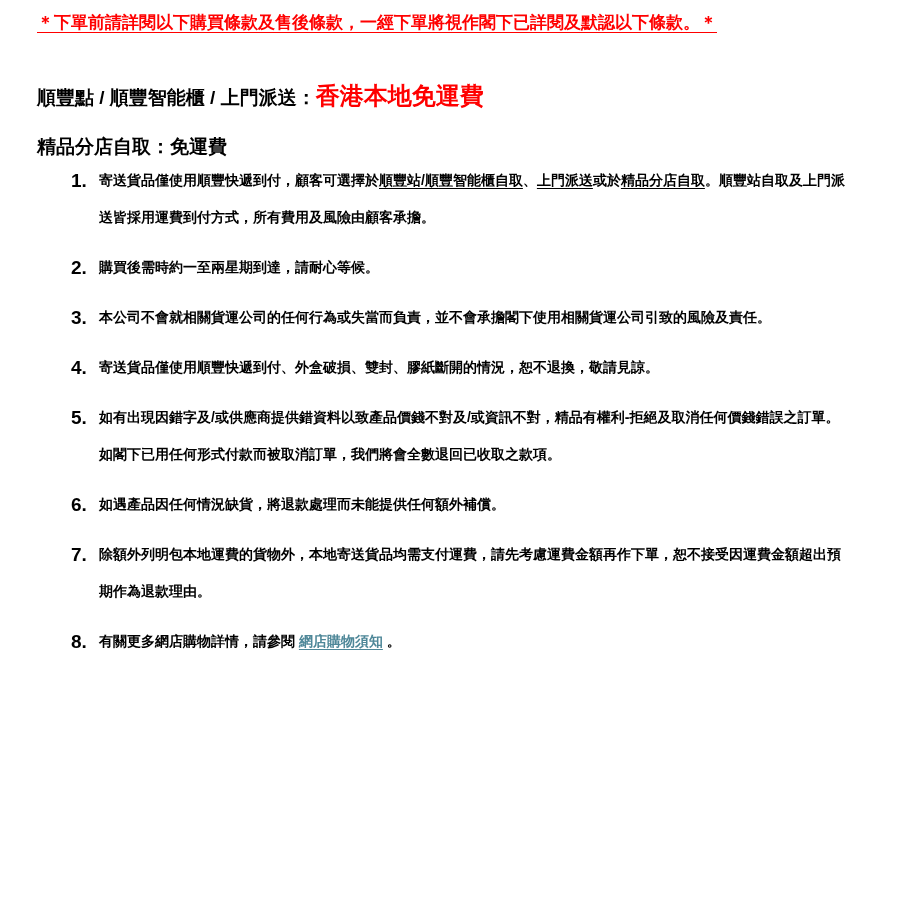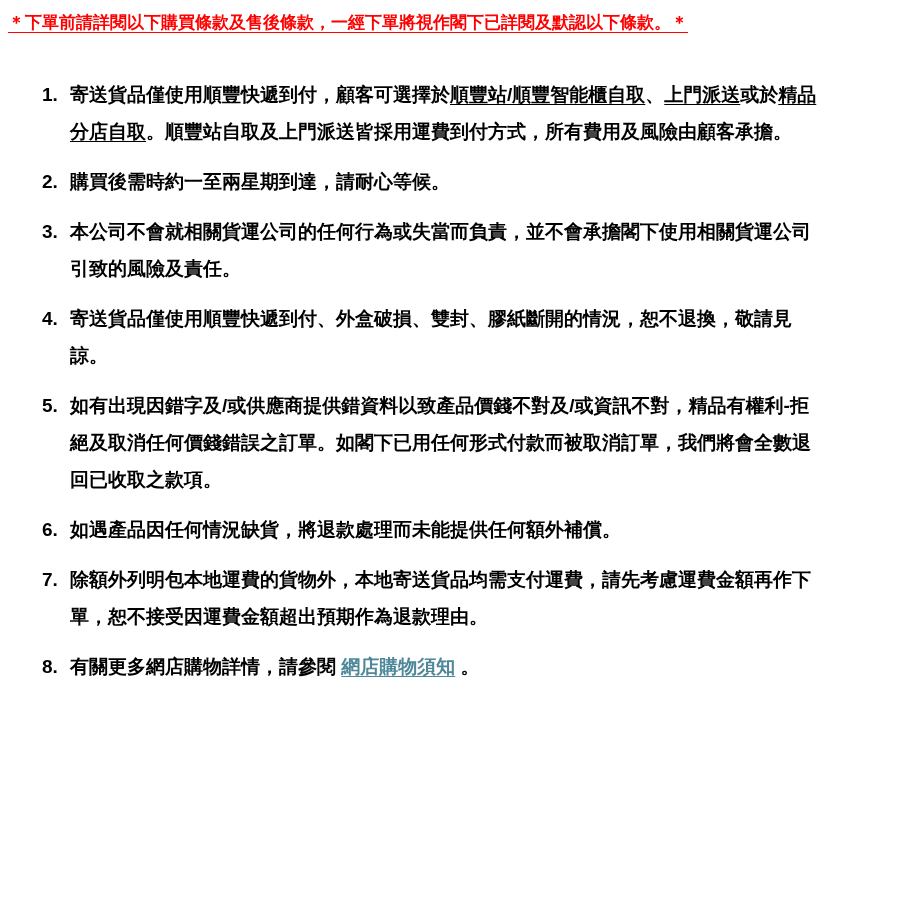--- a/index.html
+++ b/index.html
@@ -11,20 +11,21 @@
     overflow: hidden;
     font-family: "Liberation Sans", sans-serif;
     font-weight: 700;
     color: #000000;
   }
   .page {
     box-sizing: border-box;
     width: 824px;
     height: 923px;
     padding: 10px 6px 0 8px;
+    margin-left: 29px;
   }
   
   .notice {
     margin: 0 0 40px 0;
     font-size: 17px;
     line-height: 26px;
     color: #ff0000;
     text-decoration: underline;
     text-underline-offset: 4px;
   }
@@ -66,21 +67,21 @@
     margin-bottom: 13px;
   }
   .term-num {
     flex: 0 0 28px;
     font-size: 19px;
     line-height: 37px;
   }
   .term-body { flex: 1 1 auto; min-width: 0; }
   .term-text {
     margin: 0;
-    font-size: 19px;
+    font-size: 14px;
     line-height: 37px;
     max-width: 828px;
   }
   .u {
     text-decoration: underline;
     text-underline-offset: 3px;
   }
   .term-note {
     margin: 5px 0 0 0;
     font-size: 19px;
@@ -97,21 +98,23 @@
   }
 </style>
 </head>
 <body>
 
 <div class="page">
 
   <p class="notice">＊下單前請詳閱以下購買條款及售後條款，一經下單將視作閣下已詳閱及默認以下條款。＊</p>
 
 
+  <p class="ship-line1"><span>順豐點 / 順豐智能櫃 / 上門派送：</span><span class="ship-value">香港本地免運費</span></p>
 
+  <p class="ship-line2">精品分店自取：免運費</p>
 
 
   <ol class="terms-list">
 
     <li class="term-item">
       <span class="term-num">1.</span>
       <div class="term-body">
         <p class="term-text"><span>寄送貨品僅使用順豐快遞到付，顧客可選擇於</span><span class="u">順豐站/順豐智能櫃自取</span><span>、</span><span class="u">上門派送</span><span>或於</span><span class="u">精品分店自取</span><span>。順豐站自取及上門派送皆採用運費到付方式，所有費用及風險由顧客承擔。</span></p>
       </div>
     </li>

